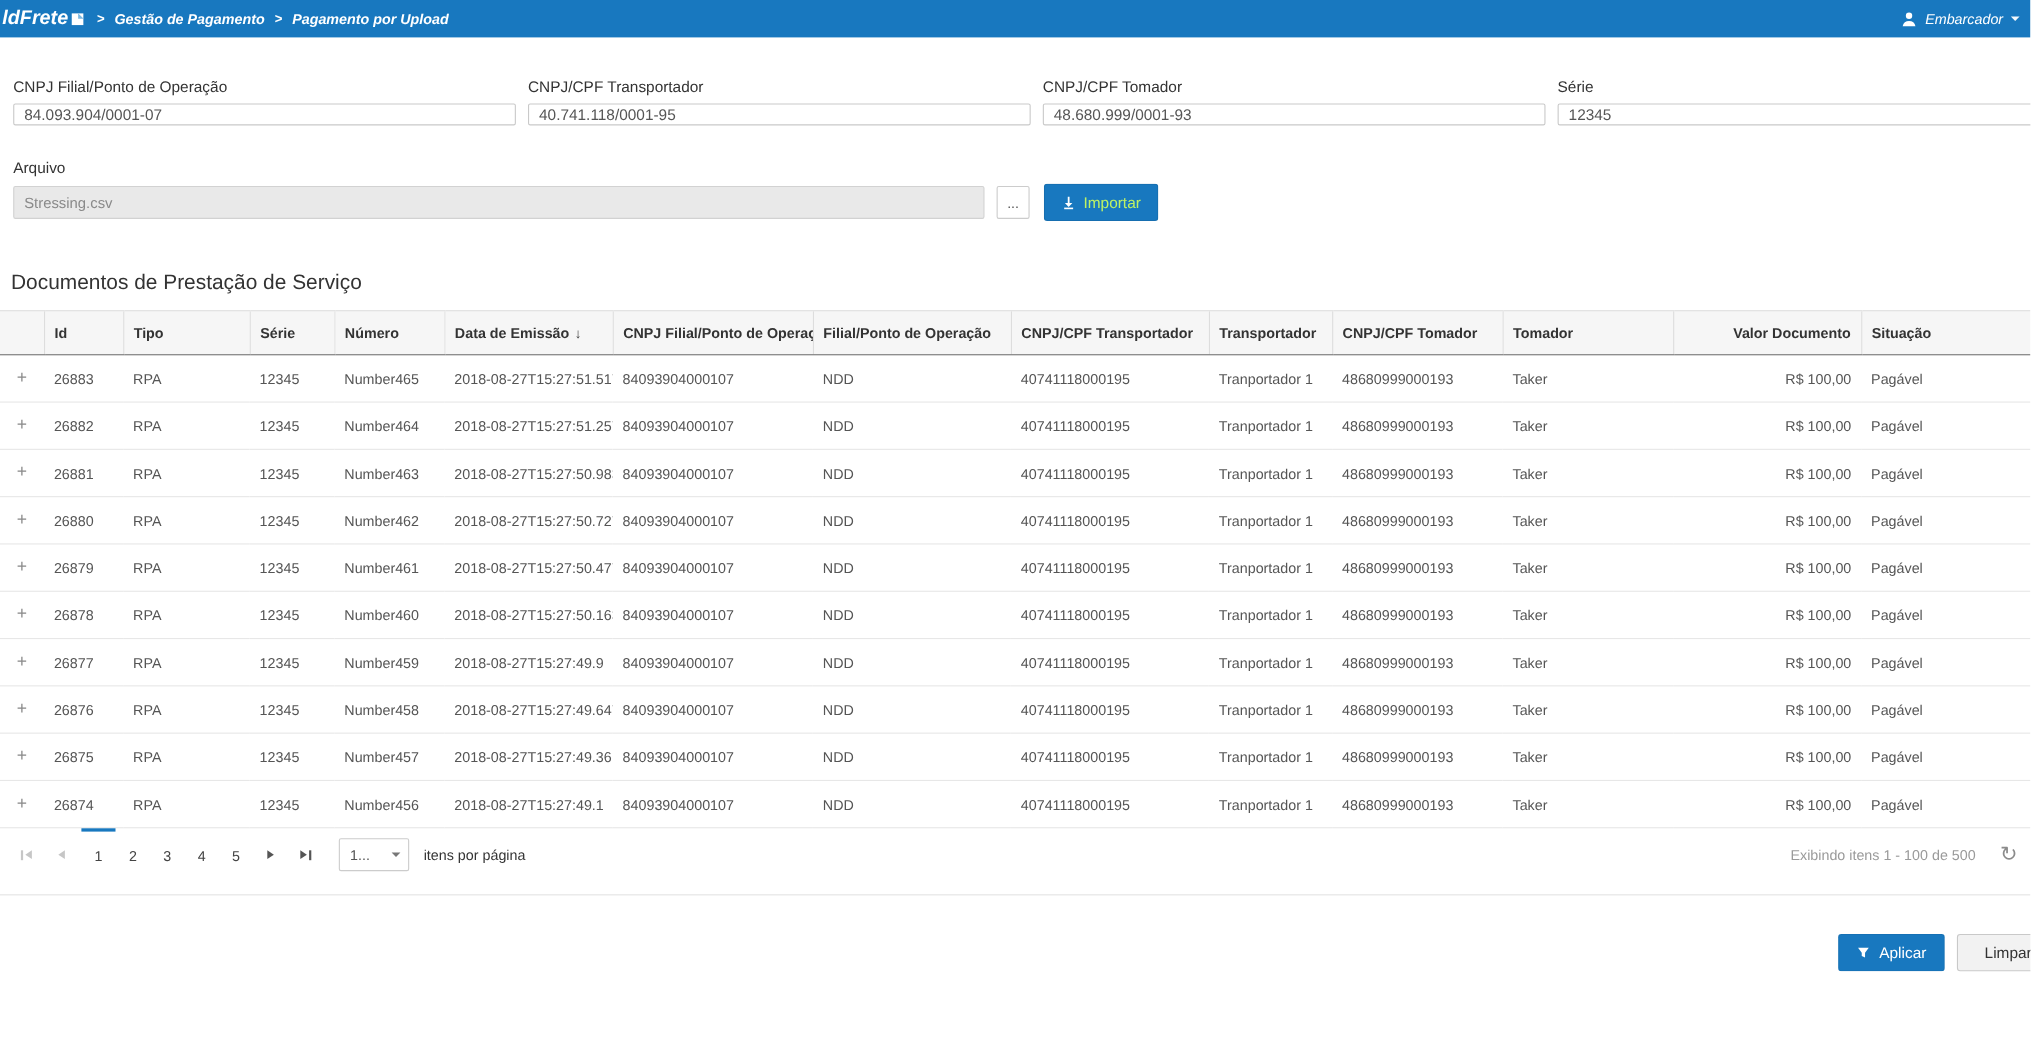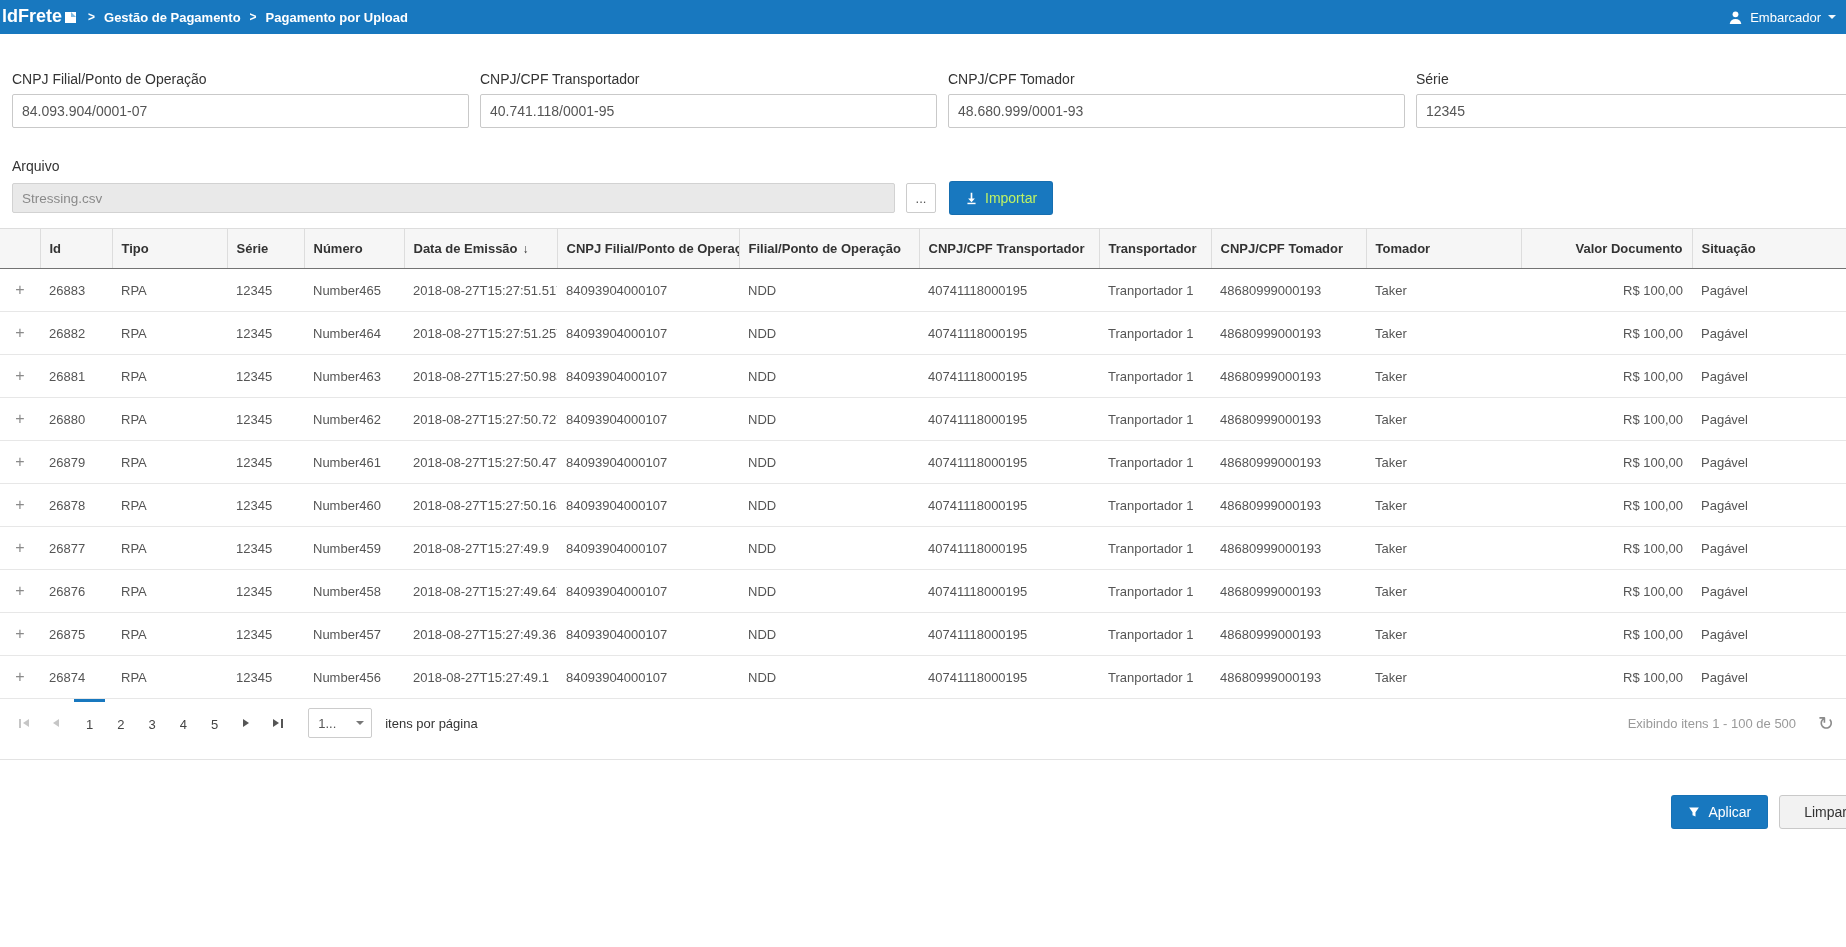--- a/index.html
+++ b/index.html
@@ -1,37 +1,37 @@
 <!DOCTYPE html>
 <html style="--accent: #1878bf;"><head>
 <meta charset="utf-8">
 <style>
   html,body { margin:0; padding:0; background:#fff; }
   .app { width:1846px; height:947px; overflow:hidden; position:relative;
          font-family:"Liberation Sans", sans-serif; background:#fff; }
 
   
   .topbar { height:34px; background:var(--accent,#1878bf); display:flex; align-items:center;
-            color:#fff; padding:0 8px 0 2px; }
+            color:#fff; padding:0 8px 0 2px;font-style:italic; }
   .logo { display:flex; align-items:flex-start; font-weight:bold; font-size:18px; cursor:pointer; }
   .logo-mark { margin:1px 0 0 3px; display:inline-block; }
   .breadcrumb { display:flex; align-items:center; gap:9px; margin-left:12px;
                 font-weight:bold; font-size:13px; }
   .crumb { cursor:pointer; white-space:nowrap; }
   .crumb-sep { font-size:12px; }
   .user-menu { margin-left:auto; display:flex; align-items:center; gap:7px; font-size:13px;
                cursor:pointer; padding-right:2px; white-space:nowrap; }
   .caret-down { width:0; height:0; border-left:4px solid transparent;
                 border-right:4px solid transparent; border-top:4.5px solid #fff; opacity:.95; }
 
   
   .filters { display:flex; gap:11px; padding:37px 0 0 12px; }
   .field { width:457px; flex:0 0 auto; }
   .field label, .file-label { display:block; font-size:14px; color:#333; margin:0 0 7px 0; }
-  .text-input { width:100%; height:34px; box-sizing:border-box; border:1px solid #c9c9c9;
+  .text-input { width:100%; height:20px; box-sizing:border-box; border:1px solid #c9c9c9;
                 border-radius:2px; padding:0 9px; font-size:14px; color:#555;
                 font-family:inherit; background:#fff; }
   .file-block { padding:30px 0 0 12px; }
   .file-row { display:flex; align-items:center; }
   .file-input { width:883px; height:30px; box-sizing:border-box; border:1px solid #d2d2d2;
                 border-radius:2px; padding:0 9px; font-size:13.5px; color:#8a8a8a;
                 background:#e9e9e9; font-family:inherit; }
   .browse-btn { width:30px; height:30px; margin-left:11px; border:1px solid #ccc; background:#fff;
                 border-radius:2px; color:#555; font-size:13px; cursor:pointer; font-family:inherit; }
   .import-btn { margin-left:13px; height:34px; padding:0 15px; background:var(--accent,#1878bf);
@@ -155,20 +155,21 @@
           <svg width="13" height="13" viewBox="0 0 16 16">
               <path d="M7 1 h2 v7 h3.2 L8 12.5 3.8 8 H7 Z" fill="#ffffff"></path>
               <rect x="3" y="13.2" width="10" height="1.8" fill="#ffffff"></rect>
             </svg>
         </span>
         <span>Importar</span>
       </button>
     </div>
   </div>
 
+  <h2 class="section-title">Documentos de Prestação de Serviço</h2>
 
   <table class="grid">
     <colgroup>
       <col class="c0">
         <col class="c1">
         <col class="c2">
         <col class="c3">
         <col class="c4">
       <col class="c5">
         <col class="c6">

